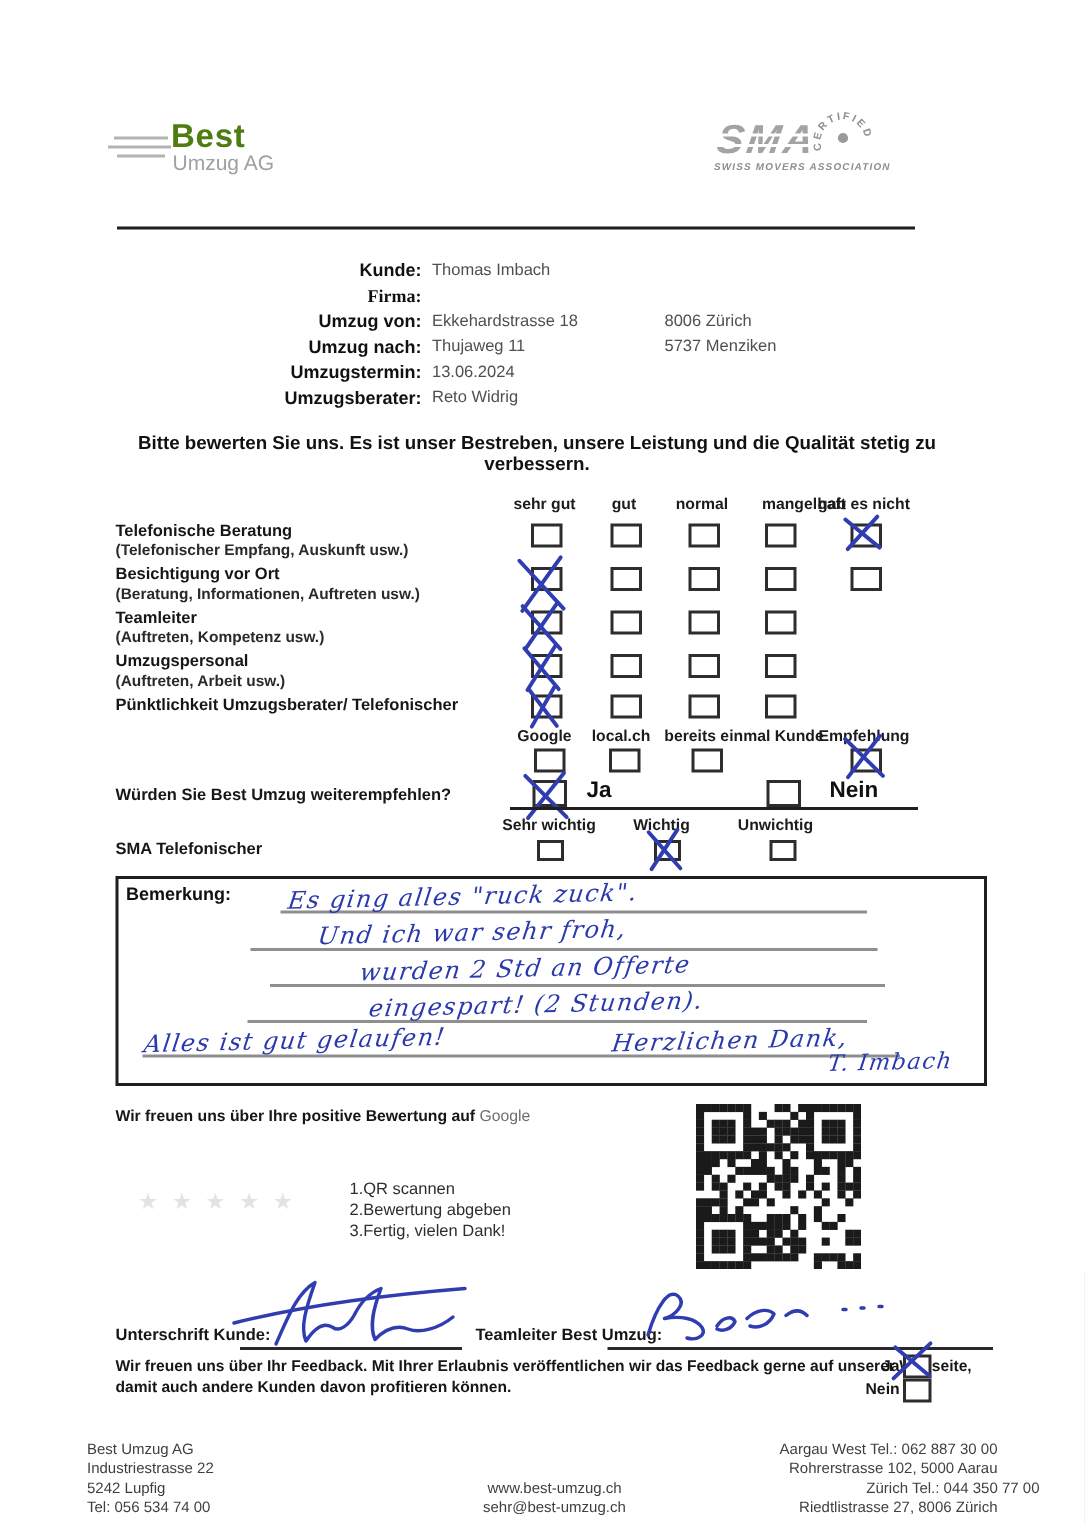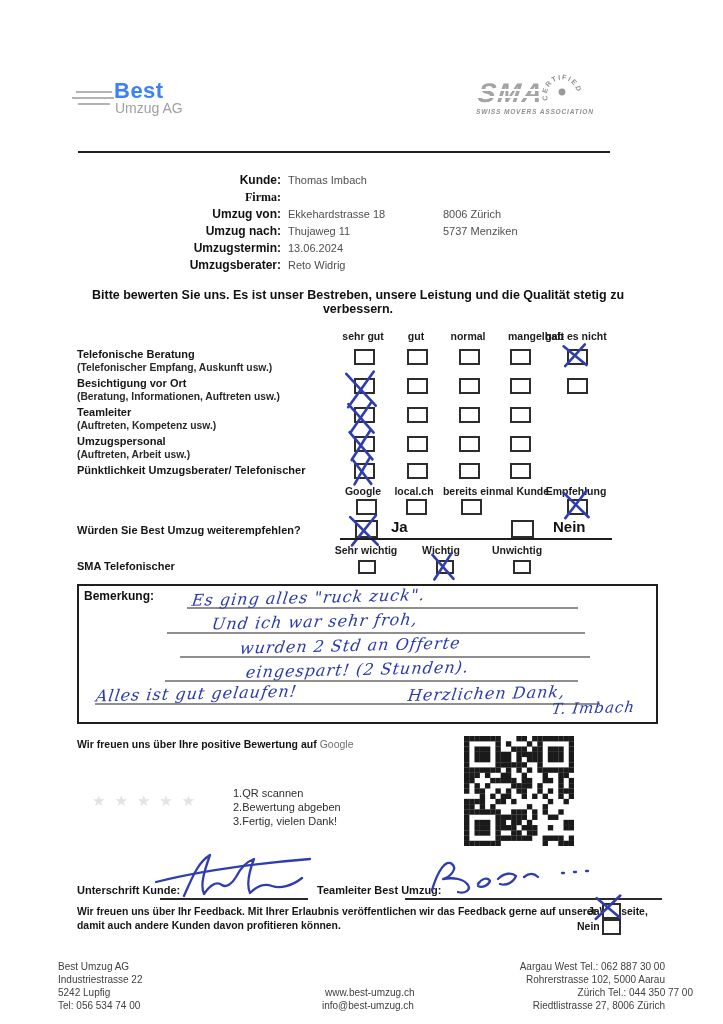--- a/index.html
+++ b/index.html
@@ -1,21 +1,21 @@
 <!DOCTYPE html>
 <html><head>
 <meta charset="utf-8">
 <style>
   html,body{margin:0;padding:0;background:#e9e9e9;}
   #page{position:relative;width:723px;height:1024px;background:#ffffff;overflow:hidden;
         font-family:"Liberation Sans",sans-serif;color:#1a1a1a;}
   .abs{position:absolute;}
   
   .bline{position:absolute;height:2px;background:#b3b3b3;}
-  .best-name{position:absolute;font-size:22px;font-weight:bold;color:#3b82f6;letter-spacing:.5px;}
+  .best-name{position:absolute;font-size:22px;font-weight:bold;color:#4d7c0f;letter-spacing:.5px;}
   .best-sub{position:absolute;font-size:14px;color:#a0a0a0;}
   .sma-text{position:absolute;font-size:27px;font-weight:bold;font-style:italic;color:#a3a3a3;letter-spacing:2px;transform:skewX(-8deg);}
   .sma-stripe{position:absolute;height:2px;background:#ffffff;}
   .sma-sub{position:absolute;font-size:6.6px;font-weight:bold;font-style:italic;color:#8f8f8f;letter-spacing:.8px;white-space:nowrap;}
   
   .title{position:absolute;left:78px;top:126px;width:532px;text-align:center;font-size:21px;font-weight:bold;color:#111;}
   .hr-title{position:absolute;left:78px;top:151px;width:532px;height:2px;background:#1f1f1f;}
   
   .f-label{position:absolute;width:205px;text-align:right;font-size:12px;font-weight:bold;color:#111;}
   .f-value{position:absolute;font-size:11px;color:#4f4f4f;}
@@ -495,19 +495,19 @@
   <svg class="xm" style="left:594px;top:894px;" width="28" height="26">
     <line x1="6%" y1="96%" x2="94%" y2="6%"></line>
       <line x1="10%" y1="16%" x2="92%" y2="90%"></line>
   </svg>
 
   <div class="foot" style="left:58px;top:961px;">Best Umzug AG</div>
   <div class="foot" style="left:58px;top:974px;">Industriestrasse 22</div>
   <div class="foot" style="left:58px;top:987px;">5242 Lupfig</div>
   <div class="foot" style="left:58px;top:1000px;">Tel: 056 534 74 00</div>
   <div class="foot" style="left:325px;top:987px;">www.best-umzug.ch</div>
-  <div class="foot" style="left:322px;top:1000px;">info@best-umzug.ch</div>
+  <div class="foot" style="left:322px;top:1000px;">sehr@best-umzug.ch</div>
   <div class="foot foot-r" style="left:665px;top:961px;">Aargau West Tel.: 062 887 30 00</div>
   <div class="foot foot-r" style="left:665px;top:974px;">Rohrerstrasse 102, 5000 Aarau</div>
   <div class="foot foot-r" style="left:665px;top:987px;margin-left:28px;">Zürich Tel.: 044 350 77 00</div>
   <div class="foot foot-r" style="left:665px;top:1000px;">Riedtlistrasse 27, 8006 Zürich</div>
 
 </div>
 
 </body></html>

